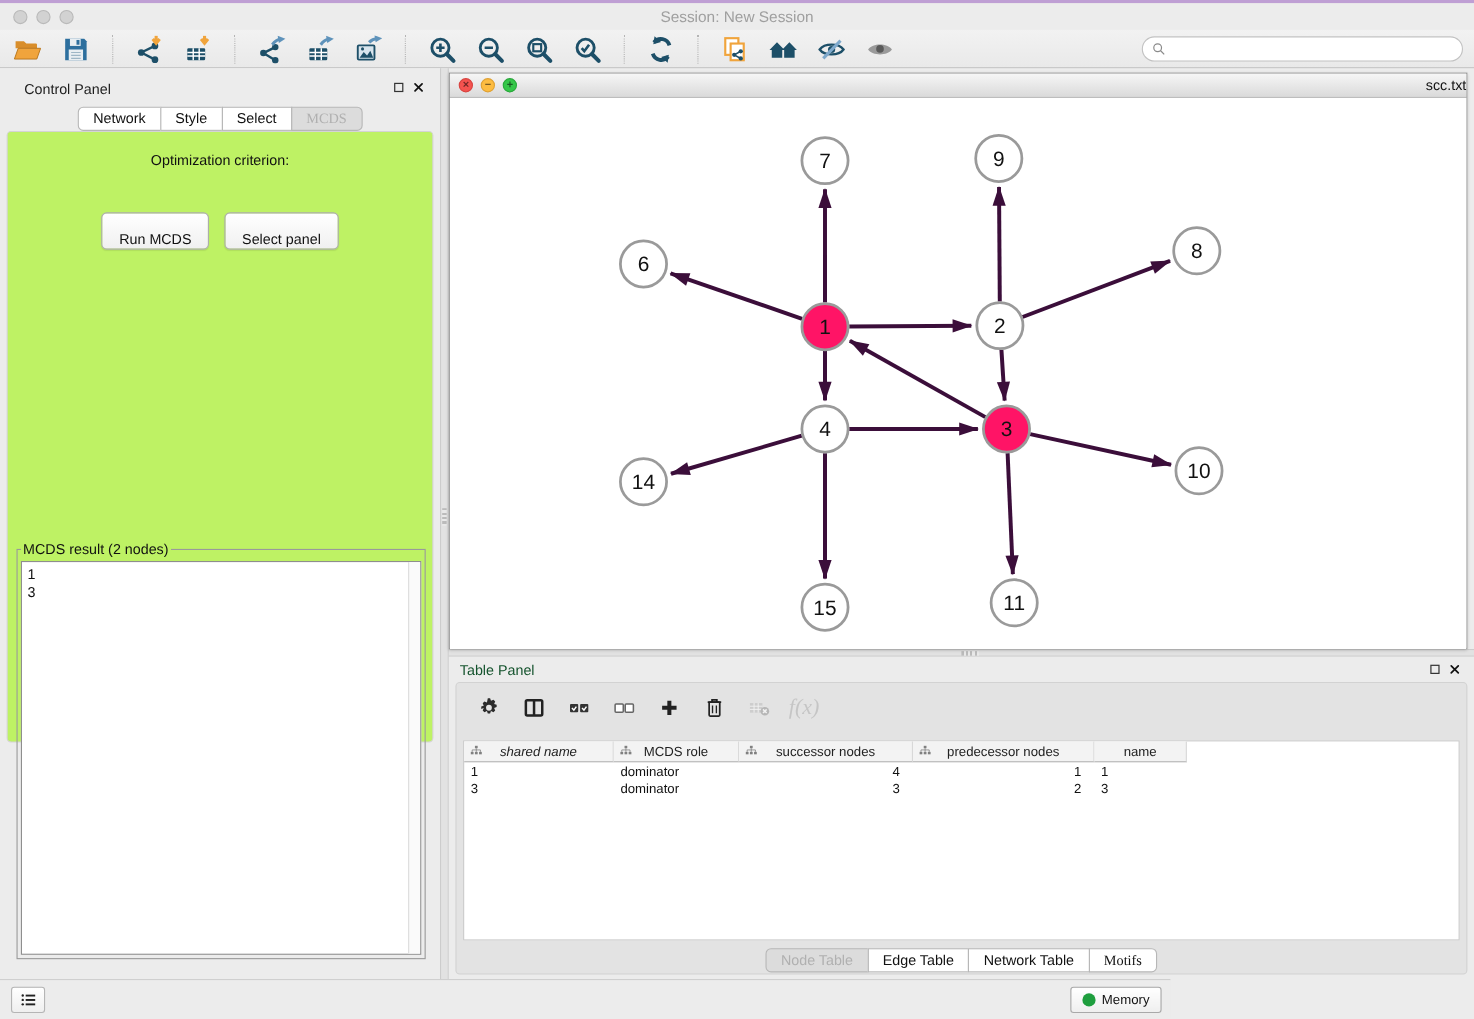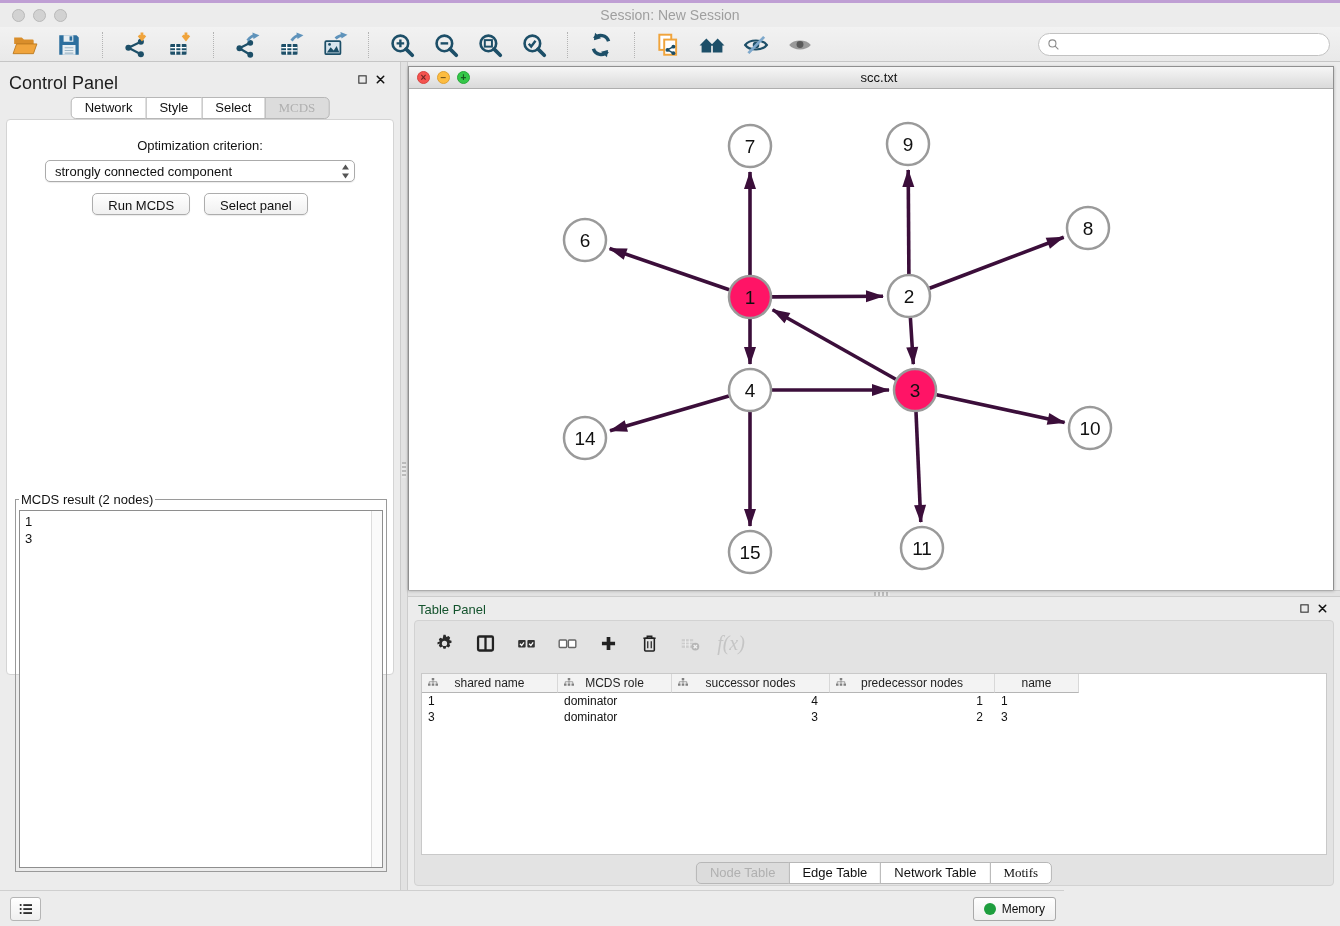--- a/index.html
+++ b/index.html
@@ -18,57 +18,57 @@
   .tb-items { position:absolute; left:10px; top:0; height:35px; display:flex; align-items:center; gap:14px; }
   .tb-btn { border:none; background:transparent; width:30px; height:30px; display:flex; align-items:center; justify-content:center; cursor:pointer; }
   .tb-btn svg { width:26px; height:26px; }
   .tb-sep { width:1px; height:26px; border-left:1px dotted #b4b4b4; margin:0 4px; }
   .search-wrap { position:absolute; right:10px; top:6px; width:292px; height:23px; background:#fff; border:1px solid #c2c2c2; border-radius:12px; display:flex; align-items:center; padding:0 8px; }
   .search-wrap svg { width:13px; height:13px; flex:0 0 13px; }
   .search-wrap input { border:none; outline:none; flex:1; margin-left:5px; font-size:13px; background:transparent; font-family:inherit; }
 
   
   .control-panel { position:absolute; left:0; top:62px; width:400px; height:828px; background:#ececec; }
-  .cp-title { position:absolute; left:9px; top:11px; font-size:18px; color:#1d1d1d; }
+  .cp-title { position:absolute; left:22px; top:11px; font-size:13px; color:#1d1d1d; }
   .panel-ctl { position:absolute; top:12px; display:flex; gap:7px; }
   .control-panel .panel-ctl { right:14px; }
   .panel-ctl svg { width:11px; height:11px; cursor:pointer; }
   .cp-tabs { position:absolute; left:50%; transform:translateX(-50%); top:35px; display:flex; }
   .tab { height:22px; line-height:20px; padding:0 13px; background:#fff; border:1px solid #b7b7b7; margin-left:-1px; font-size:13px; color:#111; cursor:pointer; white-space:nowrap; }
   .tab.first { border-radius:5px 0 0 5px; margin-left:0; }
   .tab.last { border-radius:0 5px 5px 0;font-family:Liberation Serif, serif; }
   .tab.sel { background:#dcdcdc; color:#b0b0b0; }
-  .cp-body { position:absolute; left:6px; top:57px; width:388px; height:556px; background:#ffffff; border:1px solid #d4d4d4; border-radius:4px; }
+  .cp-body { position:absolute; left:6px; top:57px; width:388px; height:556px; background:#bef264; border:1px solid #d4d4d4; border-radius:4px; }
   .opt-label { position:absolute; left:0; width:100%; top:18px; text-align:center; font-size:13px; color:#111; }
   .criterion { position:absolute; left:38px; top:40px; width:310px; height:22px; background:#fff; border:1px solid #ababab; border-radius:5px; display:flex; align-items:center; padding:0 4px 0 9px; cursor:pointer; box-shadow:0 1px 1px rgba(0,0,0,.08); }
   .criterion .val { flex:1; font-size:13px; color:#111; }
   .criterion svg { width:9px; height:15px; }
   .cp-buttons { position:absolute; left:0; width:100%; top:73px; display:flex; justify-content:center; gap:14px; }
-  .btn { height:22px; padding:4px 15px; background:linear-gradient(#ffffff,#f0f0f0); border:1px solid #adadad; border-radius:5px; font-size:13px; font-family:inherit; color:#111; cursor:pointer; box-shadow:0 1px 1px rgba(0,0,0,.08); }
+  .btn { height:22px; padding:16px 15px; background:linear-gradient(#ffffff,#f0f0f0); border:1px solid #adadad; border-radius:5px; font-size:13px; font-family:inherit; color:#111; cursor:pointer; box-shadow:0 1px 1px rgba(0,0,0,.08); }
   .result-fieldset { position:absolute; left:8px; top:372px; width:372px; height:380px; border:1px solid #9a9a9a; padding:3px; }
   .result-fieldset legend { font-size:13px; color:#111; padding:0 2px; margin-left:0; }
   .result-box { position:relative; width:100%; height:100%; background:#fff; border:1px solid #8e8e8e; padding:2px 5px; overflow:hidden; }
   .result-line { font-size:13px; line-height:17px; color:#111; }
   .result-scroll { position:absolute; right:0; top:0; bottom:0; width:11px; background:#fafafa; border-left:1px solid #dcdcdc; }
 
   
   .v-splitter { position:absolute; left:400px; top:62px; width:8px; height:828px; background:#e2e2e2; border-left:1px solid #cccccc; border-right:1px solid #cccccc; }
   .v-splitter .knob { position:absolute; left:1px; top:400px; width:4px; height:16px; background:repeating-linear-gradient(#bbb 0 2px,#e9e9e9 2px 4px); }
   .h-splitter { position:absolute; left:408px; top:590px; width:932px; height:7px; background:#e2e2e2; border-top:1px solid #cccccc; border-bottom:1px solid #cccccc; }
   .h-splitter .knob { position:absolute; left:50%; top:1px; width:16px; height:4px; background:repeating-linear-gradient(90deg,#bbb 0 2px,#e9e9e9 2px 4px); }
 
   
   .net-window { position:absolute; left:408px; top:66px; width:926px; height:524px; background:#fff; border:1px solid #8f8f8f; box-shadow:0 1px 3px rgba(0,0,0,.25); }
   .nw-titlebar { position:absolute; left:0; top:0; width:100%; height:22px; background:linear-gradient(#f6f6f6,#dadada); border-bottom:1px solid #aeaeae; }
   .nw-lights { position:absolute; left:8px; top:4px; display:flex; gap:7px; }
   .tl { width:13px; height:13px; border-radius:50%; font-size:10px; font-weight:bold; line-height:12px; text-align:center; color:rgba(0,0,0,.55); }
   .tl.red { background:#f4534f; border:1px solid #d8433f; }
   .tl.yellow { background:#fdbc40; border:1px solid #dfa133; }
   .tl.green { background:#35c749; border:1px solid #28a83a; }
-  .nw-title { position:absolute; left:16px; right:0; top:3px; text-align:center; font-size:13px; color:#111; }
+  .nw-title { position:absolute; left:16px; right:0; top:3px; text-align:right; font-size:13px; color:#111; }
   .nw-canvas { position:absolute; left:0; top:22px; width:924px; height:501px; background:#fff; }
   #graph-svg { width:924px; height:501px; display:block; }
   #graph-svg text { font-family:"Liberation Sans","DejaVu Sans",sans-serif; font-size:19px; }
 
   
   .table-panel { position:absolute; left:408px; top:597px; width:932px; height:293px; background:#ececec; }
   .tp-title { position:absolute; left:10px; top:5px; font-size:13px; color:#14532d; }
   .table-panel .panel-ctl { right:12px; top:6px; }
   .tp-body { position:absolute; left:6px; top:23px; width:920px; height:266px; background:#e3e3e3; border:1px solid #d2d2d2; border-radius:4px; }
   .tp-toolbar { position:absolute; left:16px; top:7px; height:30px; display:flex; align-items:center; gap:15px; }
@@ -388,26 +388,20 @@
       </svg>
   </div>
   <div class="cp-tabs" id="cp-tabs">
       <div class="tab first">Network</div>
       <div class="tab">Style</div>
       <div class="tab">Select</div>
       <div class="tab last sel">MCDS</div>
     </div>
   <div class="cp-body">
     <div class="opt-label">Optimization criterion:</div>
-    <div class="criterion">
-      <span class="val">strongly connected component</span>
-      <svg>
-          <use href="#icon-stepper"></use>
-        </svg>
-    </div>
     <div class="cp-buttons">
       <button class="btn">Run MCDS</button>
       <button class="btn">Select panel</button>
     </div>
     <fieldset class="result-fieldset">
       <legend>MCDS result (2 nodes)</legend>
       <div class="result-box">
         <div id="result-lines">
             <div class="result-line">1</div>
             <div class="result-line">3</div>
@@ -552,21 +546,21 @@
           <svg viewBox="0 0 24 24">
             <use href="#icon-delete-column"></use>
           </svg>
         </button>
         <button class="tpb dis">
           <span class="fx">f(x)</span>
         </button>
       </div>
     <div class="node-table">
       <div class="nt-head" id="nt-head">
-          <div class="th" style="width: 136px;">
+          <div class="th" style="width: 136px; font-style: italic;">
             <svg viewBox="0 0 24 24">
               <use href="#icon-tree"></use>
             </svg>
             <span>shared name</span>
           </div>
           <div class="th" style="width: 114px;">
             <svg viewBox="0 0 24 24">
               <use href="#icon-tree"></use>
             </svg>
             <span>MCDS role</span>

